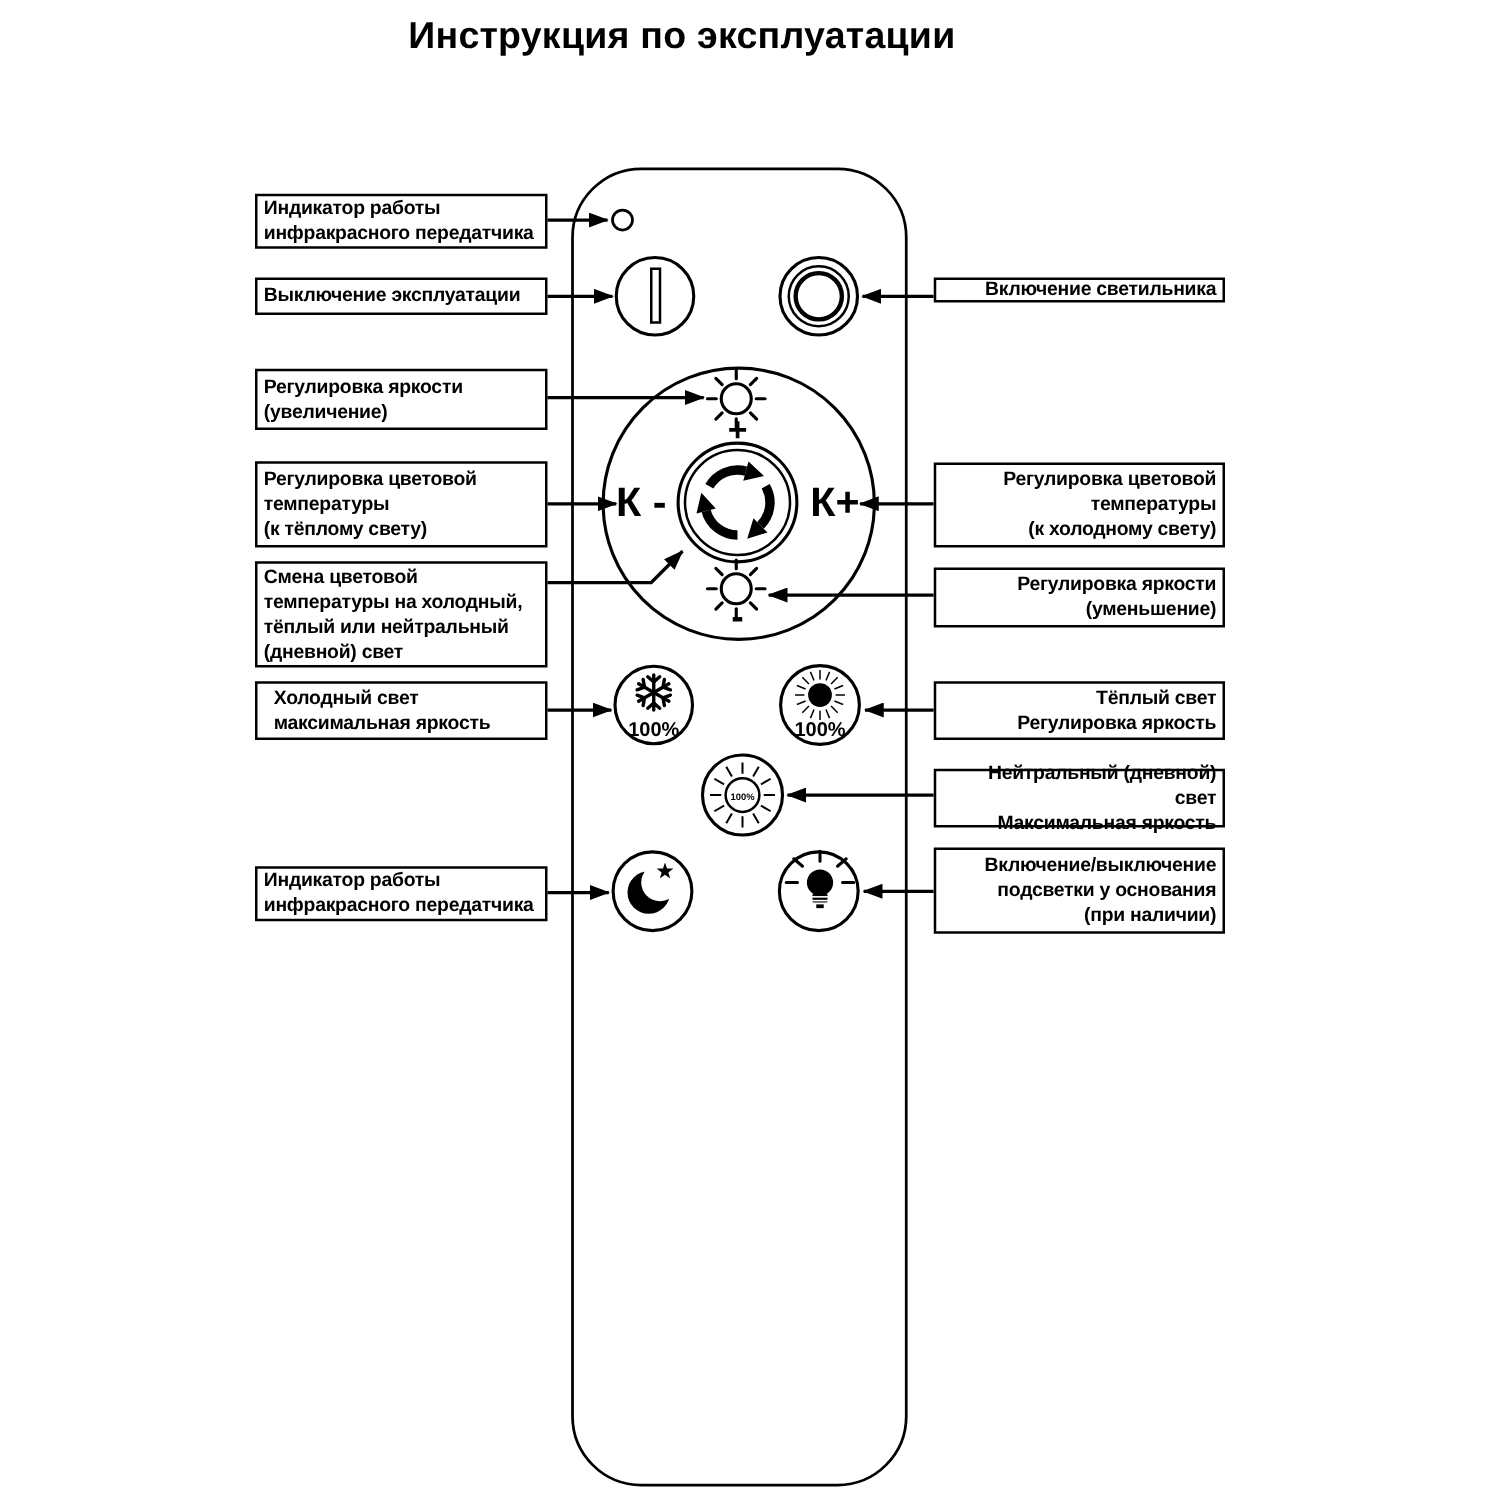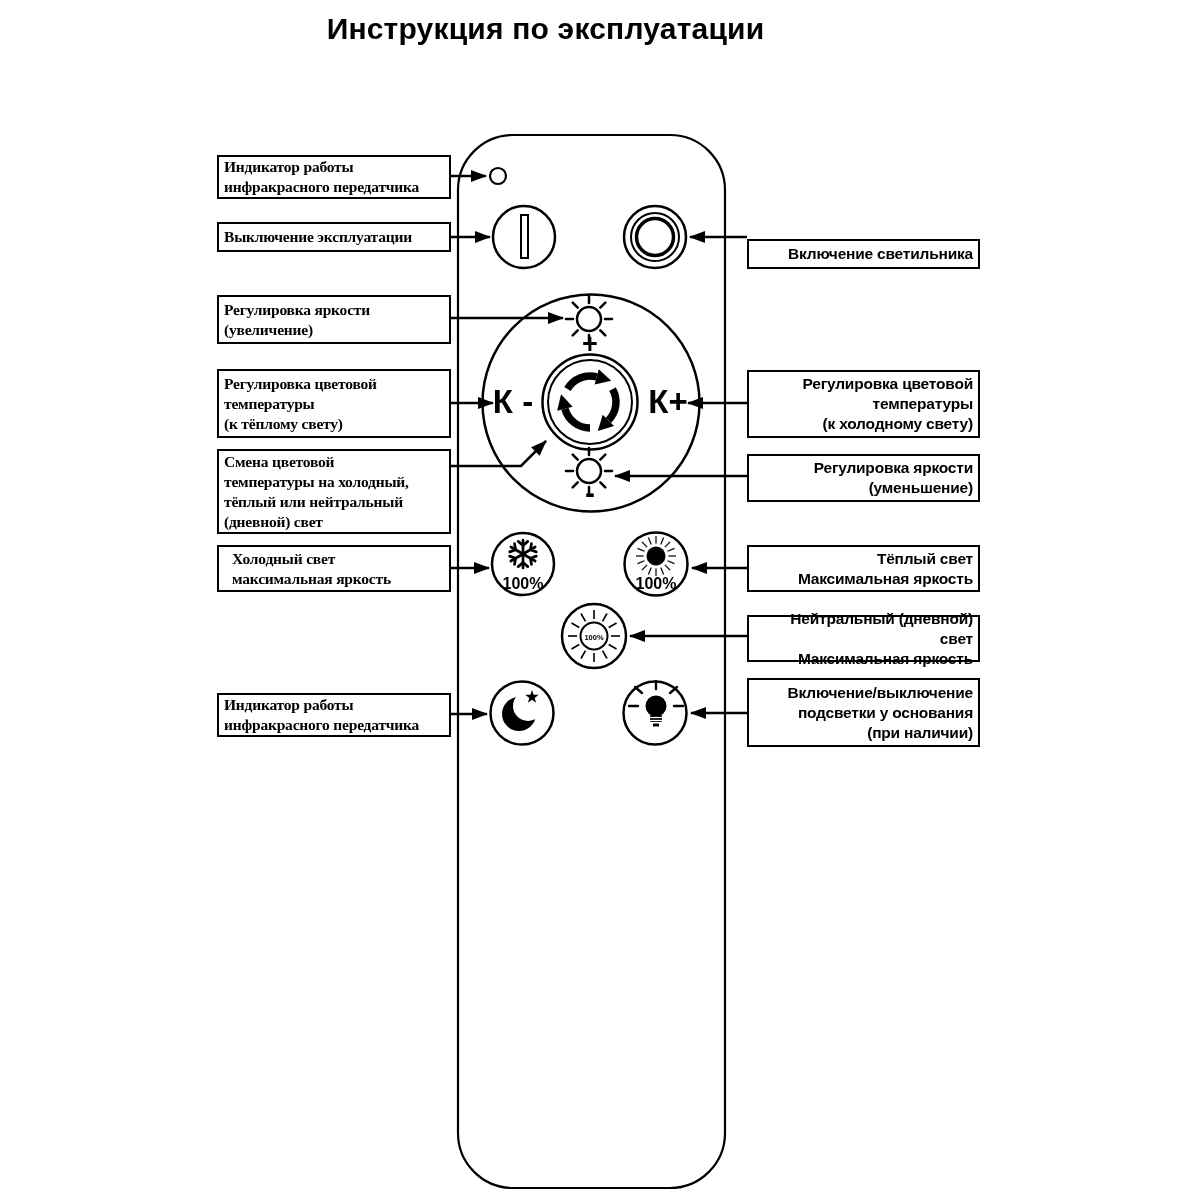--- a/index.html
+++ b/index.html
@@ -14,21 +14,21 @@
   .subtitle{
     position:absolute;top:70px;left:0;width:1200px;text-align:center;
     font-size:22px;font-weight:bold;
   }
   svg{position:absolute;top:0;left:0;}
   .lbox,.rbox{
     position:absolute;box-sizing:border-box;border:2px solid #000;background:#fff;
     font-size:15.5px;font-weight:bold;line-height:20px;letter-spacing:-.2px;
     display:flex;align-items:center;white-space:pre-line;
   }
-  .lbox{left:217px;width:234px;padding:0 5px;text-align:left;font-family:Liberation Serif, serif;}
+  .lbox{left:204px;width:234px;padding:0 5px;text-align:left;}
   .rbox{left:747px;width:233px;padding:0 5px;text-align:right;justify-content:flex-end;}
   .svgtxt{font-family:"Liberation Sans",sans-serif;font-weight:bold;fill:#000;}
 </style>
 </head>
 <body>
 
 <div id="canvas">
 
   <svg width="1200" height="1200" viewBox="0 0 1200 1200">
     <defs>
@@ -221,27 +221,27 @@
 (к тёплому свету)</div>
   <div class="lbox" style="top:449px;height:85px;">Смена цветовой
 температуры на холодный,
 тёплый или нейтральный
 (дневной) свет</div>
   <div class="lbox" style="top:545px;height:47px;padding-left:13px;">Холодный свет
 максимальная яркость</div>
   <div class="lbox" style="top:693px;height:44px;">Индикатор работы
 инфракрасного передатчика</div>
 
-  <div class="rbox" style="top:222px;height:30px;margin-top:17px;">Включение светильника</div>
+  <div class="rbox" style="top:222px;height:20px;">Включение светильника</div>
   <div class="rbox" style="top:370px;height:68px;">Регулировка цветовой
 температуры
 (к холодному свету)</div>
   <div class="rbox" style="top:454px;height:48px;">Регулировка яркости
 (уменьшение)</div>
   <div class="rbox" style="top:545px;height:47px;">Тёплый свет
-Максимальная яркость</div>
+Регулировка яркость</div>
   <div class="rbox" style="top:615px;height:47px;">Нейтральный (дневной) свет
 Максимальная яркость</div>
   <div class="rbox" style="top:678px;height:69px;">Включение/выключение
 подсветки у основания
 (при наличии)</div>
 
 </div>
 
 </body></html>

